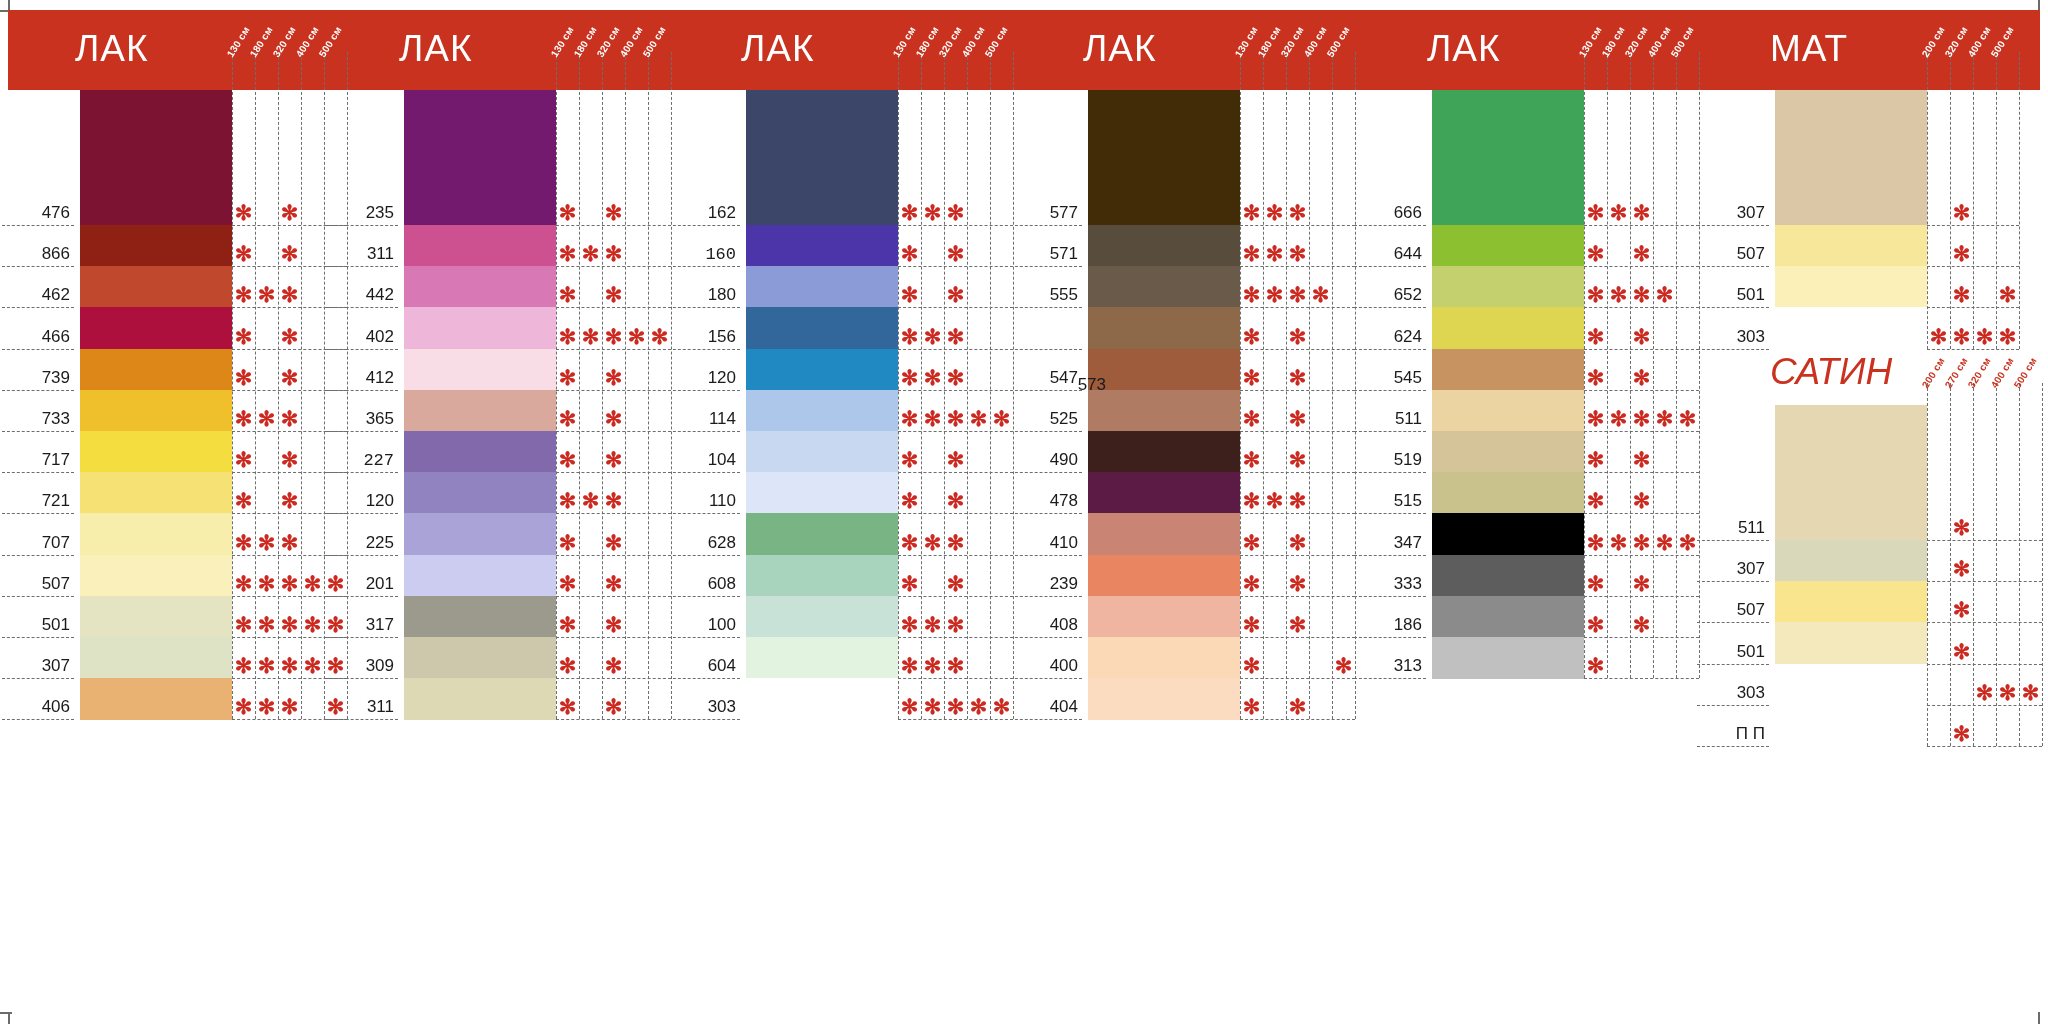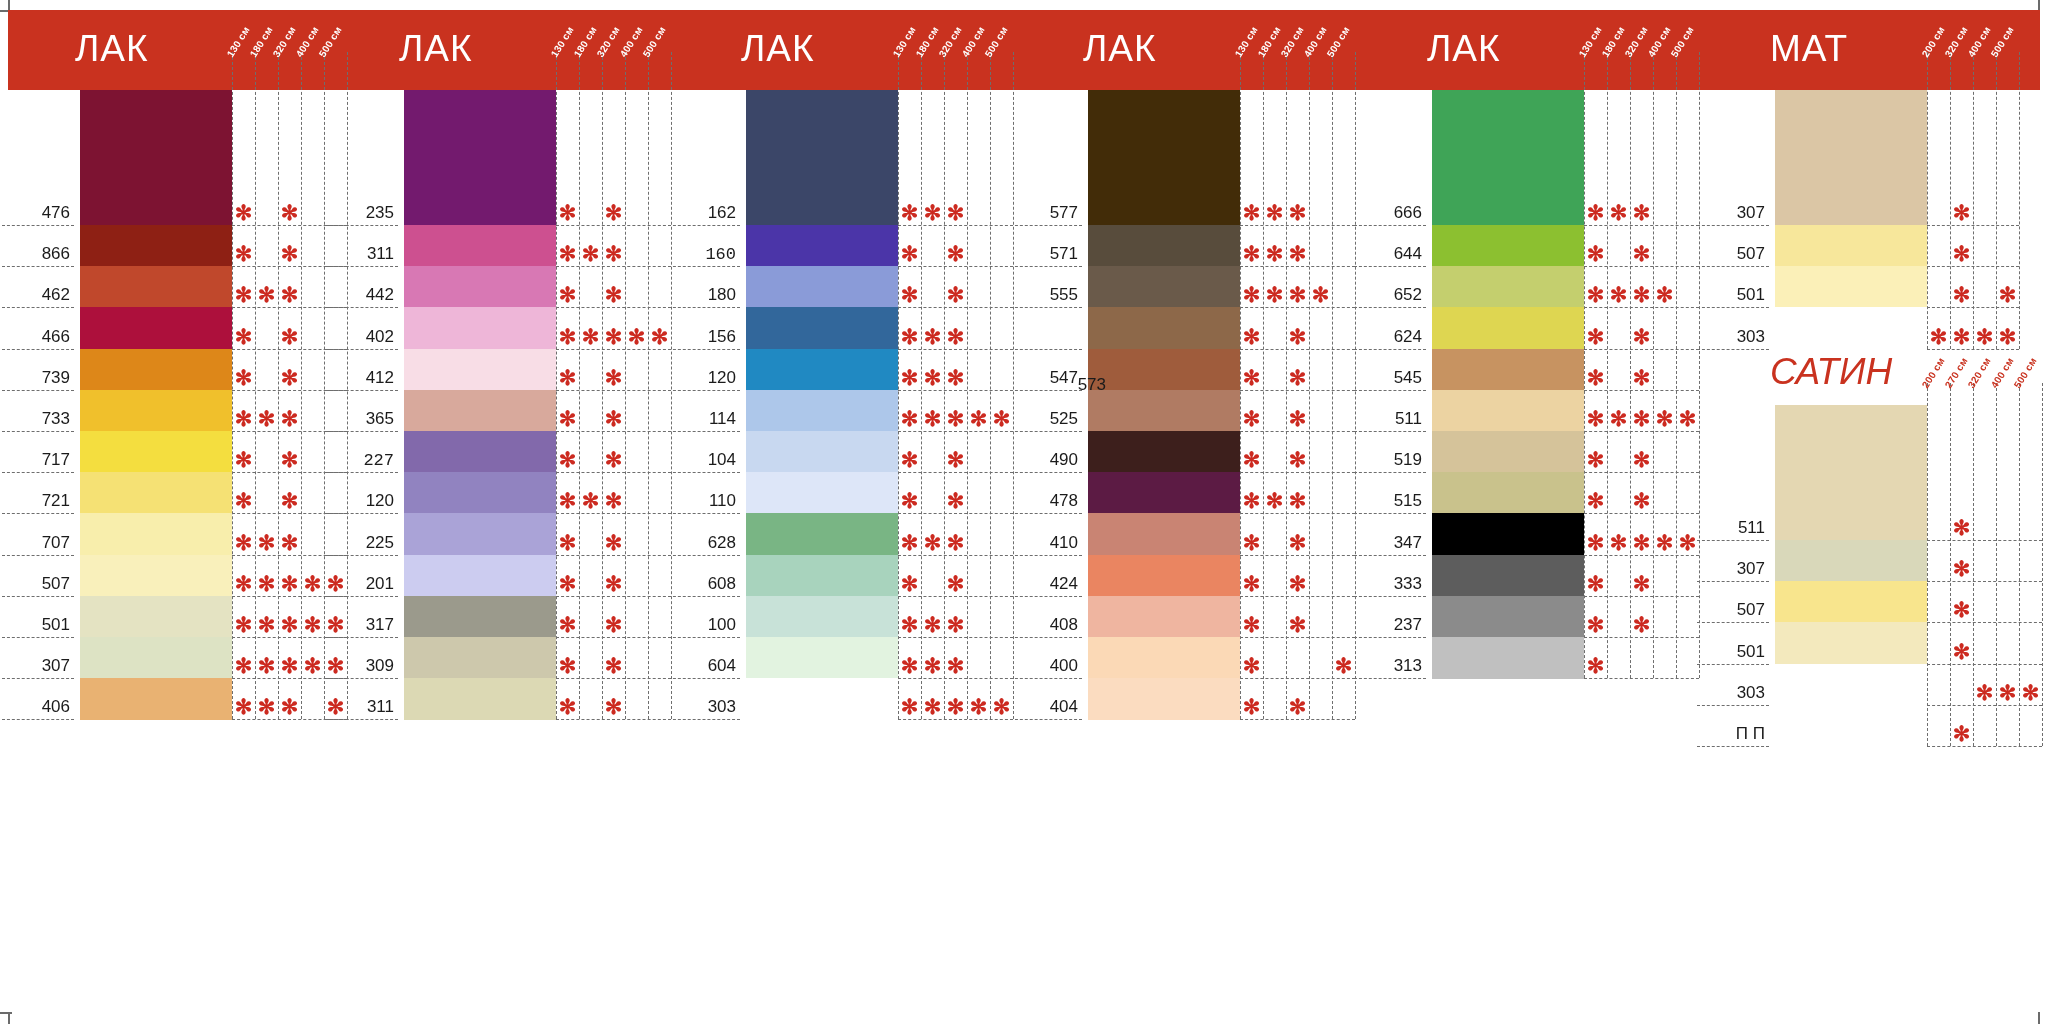--- a/index.html
+++ b/index.html
@@ -439,21 +439,21 @@
         <div class="code" style="left: 1010px; width: 68px; top: 389.8px; position: absolute;">547</div>
         <div class="code-rule" style="position: absolute; left: 1010px; width: 72px; top: 389.8px; height: 0px;"></div>
         <div class="code" style="left: 1010px; width: 68px; top: 431px; position: absolute;">525</div>
         <div class="code-rule" style="position: absolute; left: 1010px; width: 72px; top: 431px; height: 0px;"></div>
         <div class="code" style="left: 1010px; width: 68px; top: 472.2px; position: absolute;">490</div>
         <div class="code-rule" style="position: absolute; left: 1010px; width: 72px; top: 472.2px; height: 0px;"></div>
         <div class="code" style="left: 1010px; width: 68px; top: 513.4px; position: absolute;">478</div>
         <div class="code-rule" style="position: absolute; left: 1010px; width: 72px; top: 513.4px; height: 0px;"></div>
         <div class="code" style="left: 1010px; width: 68px; top: 554.6px; position: absolute;">410</div>
         <div class="code-rule" style="position: absolute; left: 1010px; width: 72px; top: 554.6px; height: 0px;"></div>
-        <div class="code" style="left: 1010px; width: 68px; top: 595.8px; position: absolute;">424</div>
+        <div class="code" style="left: 1010px; width: 68px; top: 595.8px; position: absolute;">239</div>
         <div class="code-rule" style="position: absolute; left: 1010px; width: 72px; top: 595.8px; height: 0px;"></div>
         <div class="code" style="left: 1010px; width: 68px; top: 637px; position: absolute;">408</div>
         <div class="code-rule" style="position: absolute; left: 1010px; width: 72px; top: 637px; height: 0px;"></div>
         <div class="code" style="left: 1010px; width: 68px; top: 678.2px; position: absolute;">400</div>
         <div class="code-rule" style="position: absolute; left: 1010px; width: 72px; top: 678.2px; height: 0px;"></div>
         <div class="code" style="left: 1010px; width: 68px; top: 719.4px; position: absolute;">404</div>
         <div class="code-rule" style="position: absolute; left: 1010px; width: 72px; top: 719.4px; height: 0px;"></div>
         <div class="vline" style="left: 1240px; top: 52px; height: 667.4px; bottom: auto;"></div>
         <div class="vline" style="left: 1263px; top: 52px; height: 667.4px; bottom: auto;"></div>
         <div class="vline" style="left: 1286px; top: 52px; height: 667.4px; bottom: auto;"></div>
@@ -538,21 +538,21 @@
         <div class="code" style="left: 1354px; width: 68px; top: 431px; position: absolute;">511</div>
         <div class="code-rule" style="position: absolute; left: 1354px; width: 72px; top: 431px; height: 0px;"></div>
         <div class="code" style="left: 1354px; width: 68px; top: 472.2px; position: absolute;">519</div>
         <div class="code-rule" style="position: absolute; left: 1354px; width: 72px; top: 472.2px; height: 0px;"></div>
         <div class="code" style="left: 1354px; width: 68px; top: 513.4px; position: absolute;">515</div>
         <div class="code-rule" style="position: absolute; left: 1354px; width: 72px; top: 513.4px; height: 0px;"></div>
         <div class="code" style="left: 1354px; width: 68px; top: 554.6px; position: absolute;">347</div>
         <div class="code-rule" style="position: absolute; left: 1354px; width: 72px; top: 554.6px; height: 0px;"></div>
         <div class="code" style="left: 1354px; width: 68px; top: 595.8px; position: absolute;">333</div>
         <div class="code-rule" style="position: absolute; left: 1354px; width: 72px; top: 595.8px; height: 0px;"></div>
-        <div class="code" style="left: 1354px; width: 68px; top: 637px; position: absolute;">237</div>
+        <div class="code" style="left: 1354px; width: 68px; top: 637px; position: absolute;">186</div>
         <div class="code-rule" style="position: absolute; left: 1354px; width: 72px; top: 637px; height: 0px;"></div>
         <div class="code" style="left: 1354px; width: 68px; top: 678.2px; position: absolute;">313</div>
         <div class="code-rule" style="position: absolute; left: 1354px; width: 72px; top: 678.2px; height: 0px;"></div>
         <div class="vline" style="left: 1584px; top: 52px; height: 626.2px; bottom: auto;"></div>
         <div class="vline" style="left: 1607px; top: 52px; height: 626.2px; bottom: auto;"></div>
         <div class="vline" style="left: 1630px; top: 52px; height: 626.2px; bottom: auto;"></div>
         <div class="vline" style="left: 1653px; top: 52px; height: 626.2px; bottom: auto;"></div>
         <div class="vline" style="left: 1676px; top: 52px; height: 626.2px; bottom: auto;"></div>
         <div class="vline" style="left: 1699px; top: 52px; height: 626.2px; bottom: auto;"></div>
         <div class="hline" style="left: 1584px; width: 115px; right: auto; top: 225px;"></div>

